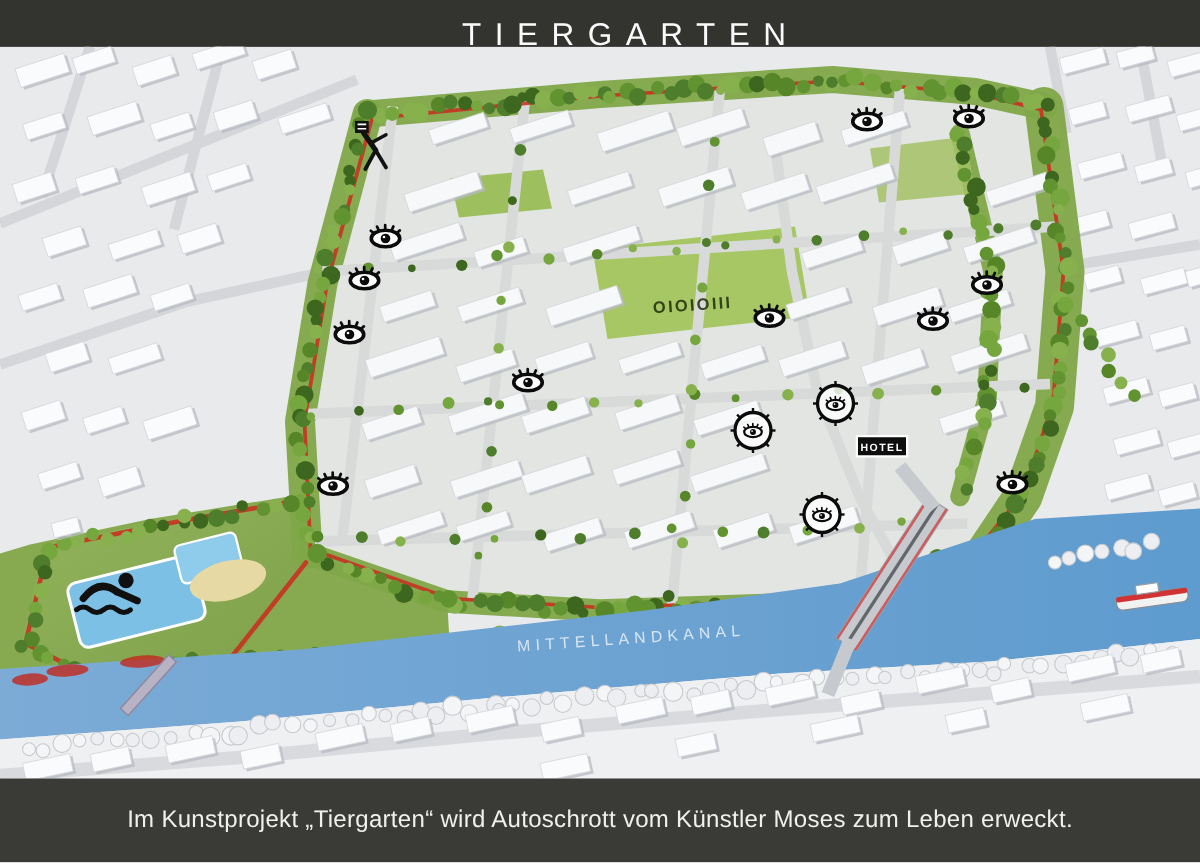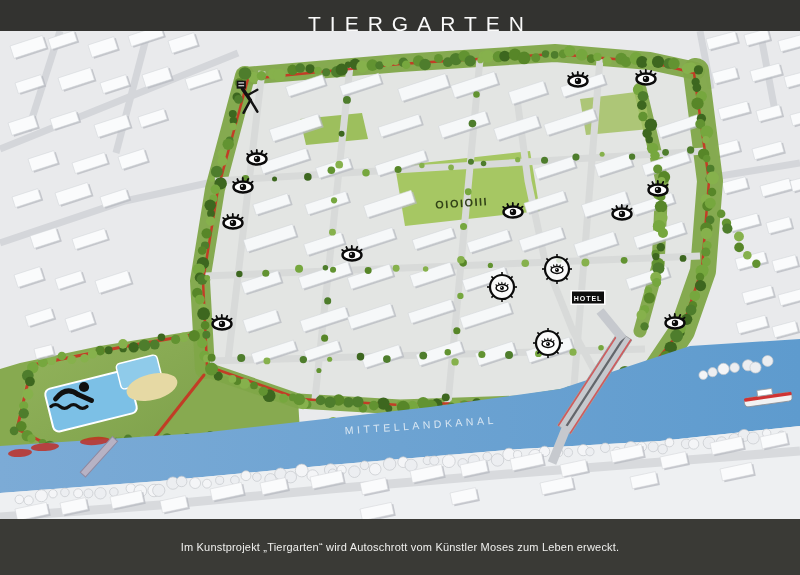--- a/index.html
+++ b/index.html
@@ -3,21 +3,21 @@
 <meta charset="utf-8">
 <style>
   html,body{margin:0;padding:0;background:#fff;}
   .page{width:800px;height:575px;position:relative;overflow:hidden;font-family:"Liberation Sans",sans-serif;background:#e9eaec;}
   .bar{background:#333330;color:#fff;position:absolute;left:0;right:0;display:flex;flex-direction:column;align-items:center;justify-content:center;}
   .bar.top{top:0;height:47px;padding-left:32px;}
   .bar.bottom{bottom:0;height:56px;background:#3a3a36;}
   .title{font-size:21px;letter-spacing:9px;font-weight:400;color:#fafafa;margin:0;text-indent:9px;}
   .map-wrap{position:absolute;top:31px;left:0;width:800px;height:488px;overflow:hidden;}
   svg{display:block;}
-  .f1,.f2{margin:19px 0;font-size:11px;color:#f0f0ee;letter-spacing:.2px;text-align:right;}
+  .f1,.f2{margin:19px 0;font-size:16px;color:#f0f0ee;letter-spacing:.2px;text-align:right;}
   .f2 .url{color:#f0f0ee;}
   text{font-family:"Liberation Sans",sans-serif;}
 </style>
 </head>
 <body>
 
 <div class="page">
   <header class="bar top">
     <h1 class="title">TIERGARTEN</h1>
   </header>

